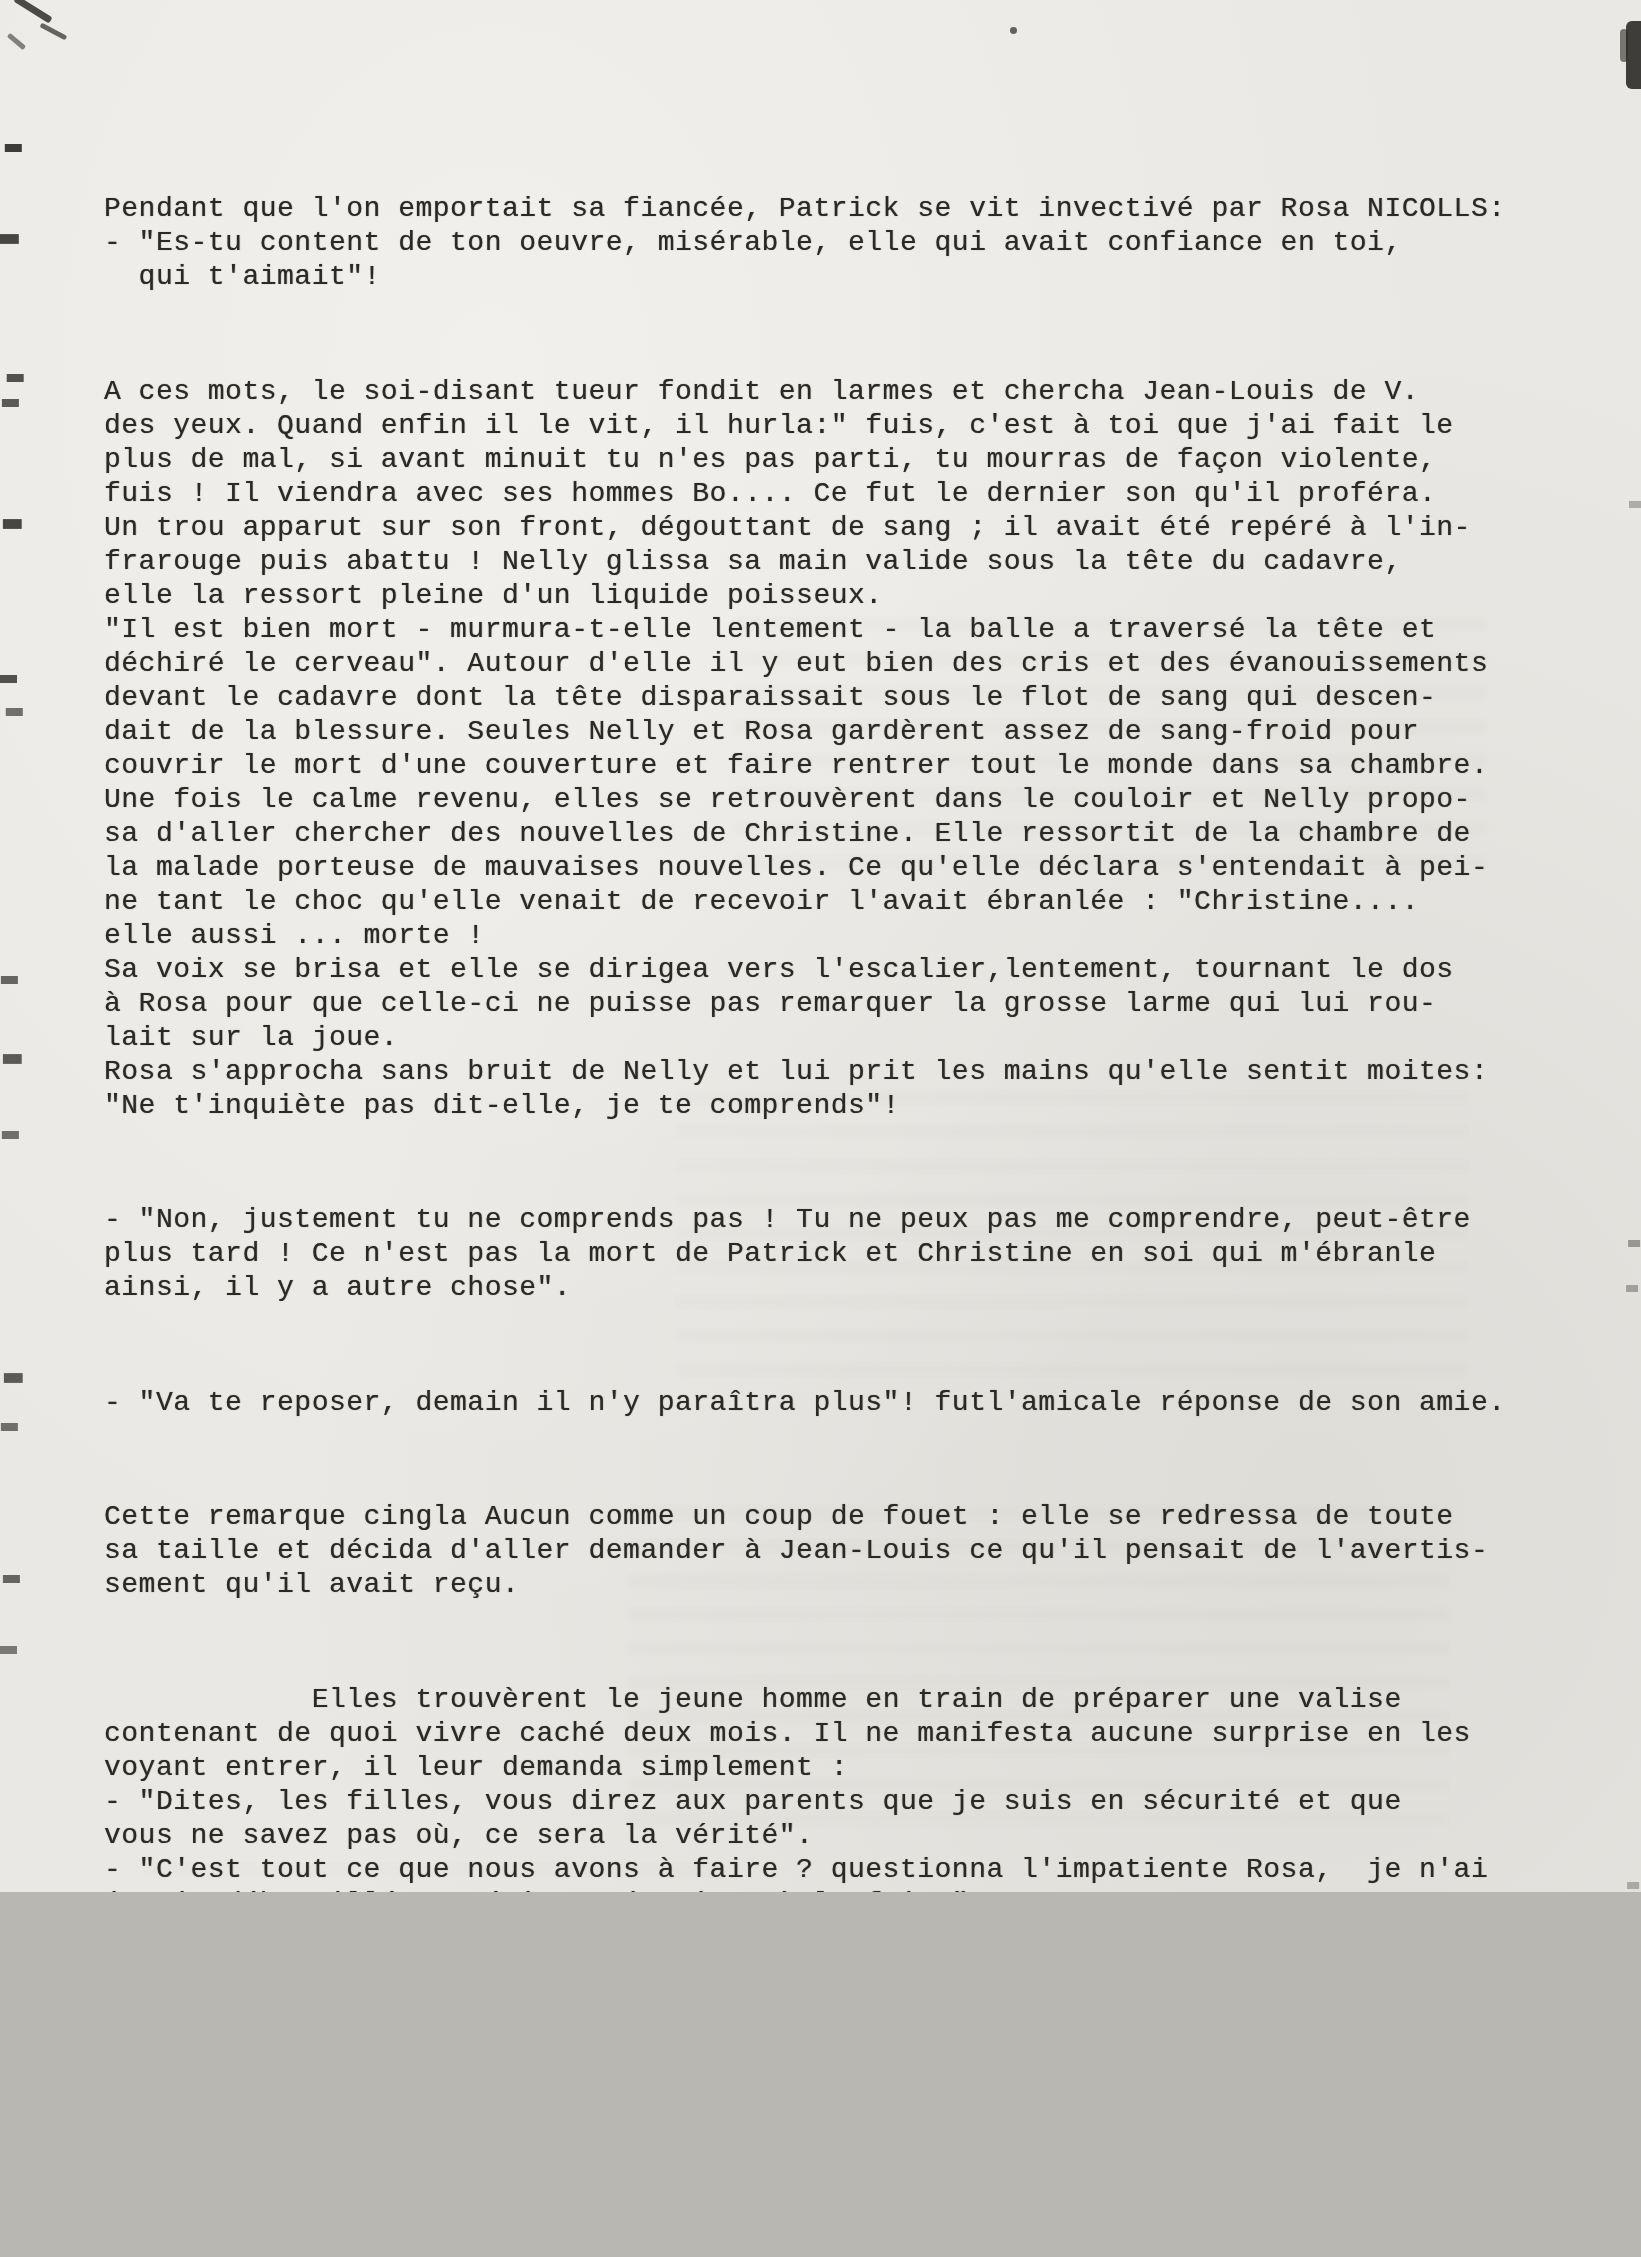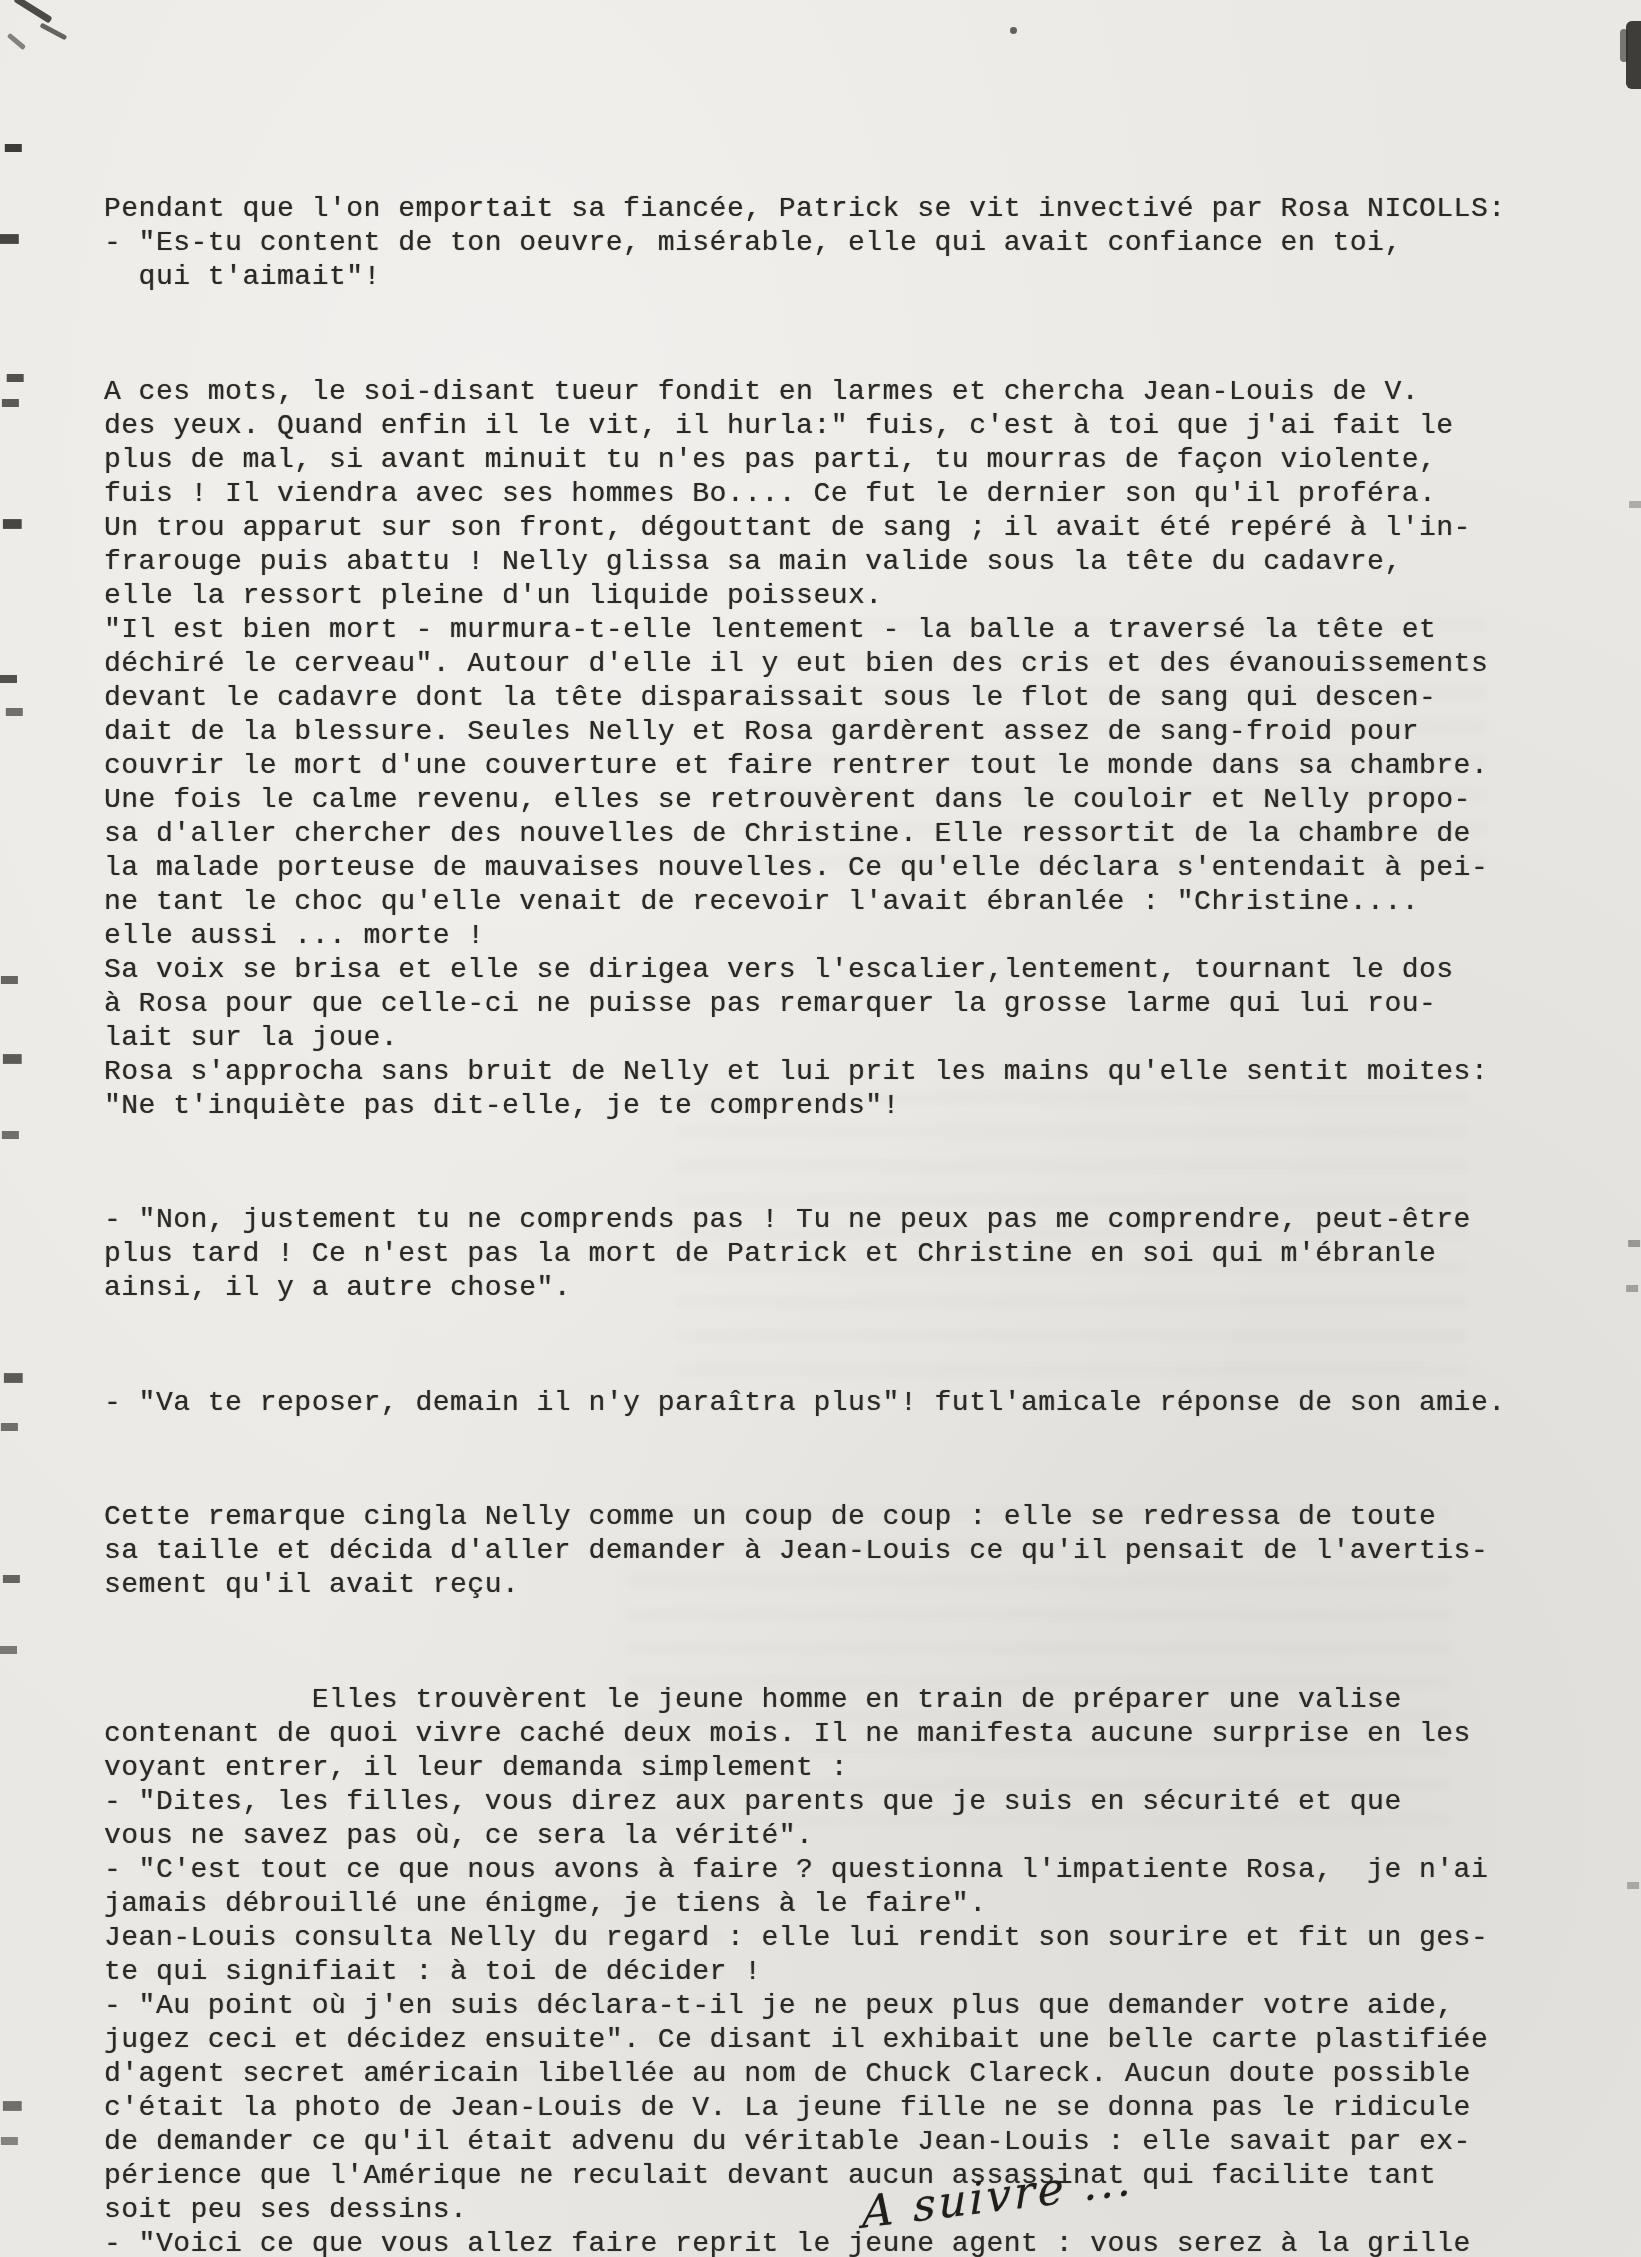--- a/index.html
+++ b/index.html
@@ -1,18 +1,18 @@
 <!DOCTYPE html>
 <html><head>
 <meta charset="utf-8">
 <style>
   html,body{margin:0;padding:0;background:#b9b7b2;}
   .page{
     position:relative;
-    width:1641px;height:2257px;
+    width:1641px;height:1892px;
     margin:0 auto;
     background:
       radial-gradient(ellipse at 30% 20%, rgba(255,255,255,.35), rgba(0,0,0,0) 60%),
       radial-gradient(ellipse at 80% 80%, rgba(120,118,110,.10), rgba(0,0,0,0) 55%),
       #eae8e4;
     overflow:hidden;
     font-family:"Liberation Mono","DejaVu Sans Mono",monospace;
     color:#24241f;
   }
   .text-body{
@@ -133,21 +133,21 @@
 elle aussi ... morte !
 Sa voix se brisa et elle se dirigea vers l'escalier,lentement, tournant le dos
 à Rosa pour que celle-ci ne puisse pas remarquer la grosse larme qui lui rou-
 lait sur la joue.
 Rosa s'approcha sans bruit de Nelly et lui prit les mains qu'elle sentit moites:
 "Ne t'inquiète pas dit-elle, je te comprends"!</div>
     <div class="para">- "Non, justement tu ne comprends pas ! Tu ne peux pas me comprendre, peut-être
 plus tard ! Ce n'est pas la mort de Patrick et Christine en soi qui m'ébranle
 ainsi, il y a autre chose".</div>
     <div class="para">- "Va te reposer, demain il n'y paraîtra plus"! futl'amicale réponse de son amie.</div>
-    <div class="para">Cette remarque cingla Nelly comme un coup de coup : elle se redressa de toute
+    <div class="para">Cette remarque cingla Aucun comme un coup de fouet : elle se redressa de toute
 sa taille et décida d'aller demander à Jean-Louis ce qu'il pensait de l'avertis-
 sement qu'il avait reçu.</div>
     <div class="para tight">            Elles trouvèrent le jeune homme en train de préparer une valise
 contenant de quoi vivre caché deux mois. Il ne manifesta aucune surprise en les
 voyant entrer, il leur demanda simplement :
 - "Dites, les filles, vous direz aux parents que je suis en sécurité et que
 vous ne savez pas où, ce sera la vérité".
 - "C'est tout ce que nous avons à faire ? questionna l'impatiente Rosa,  je n'ai
 jamais débrouillé une énigme, je tiens à le faire".
 Jean-Louis consulta Nelly du regard : elle lui rendit son sourire et fit un ges-

